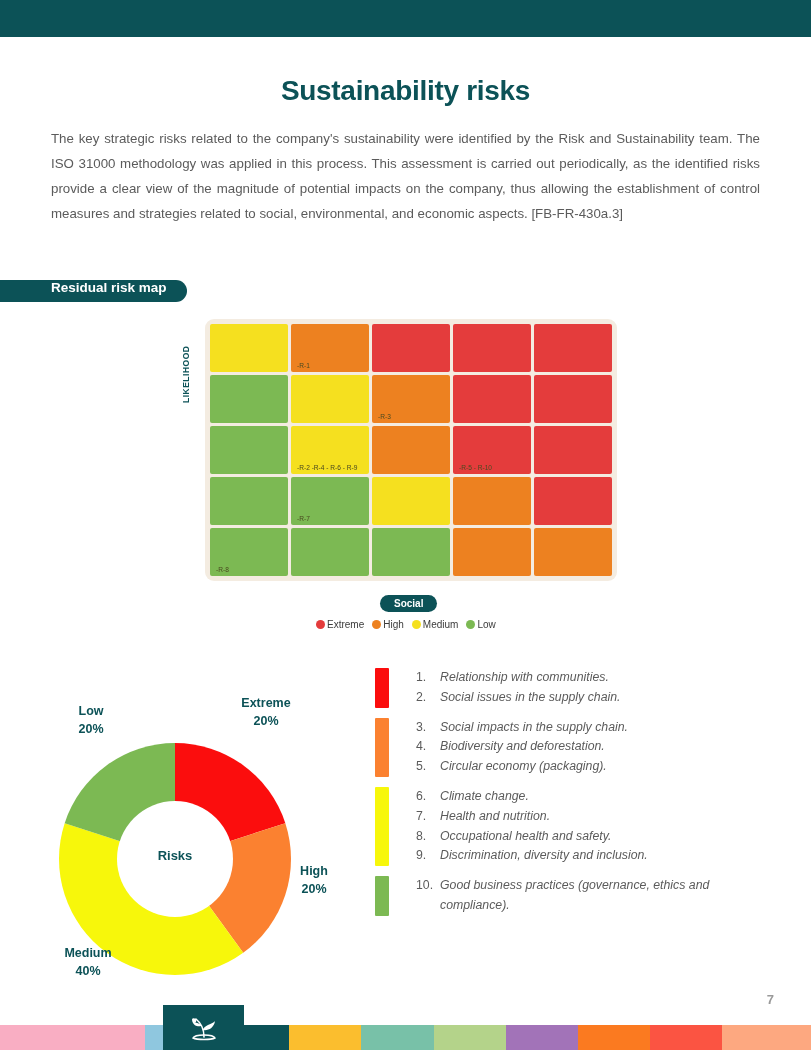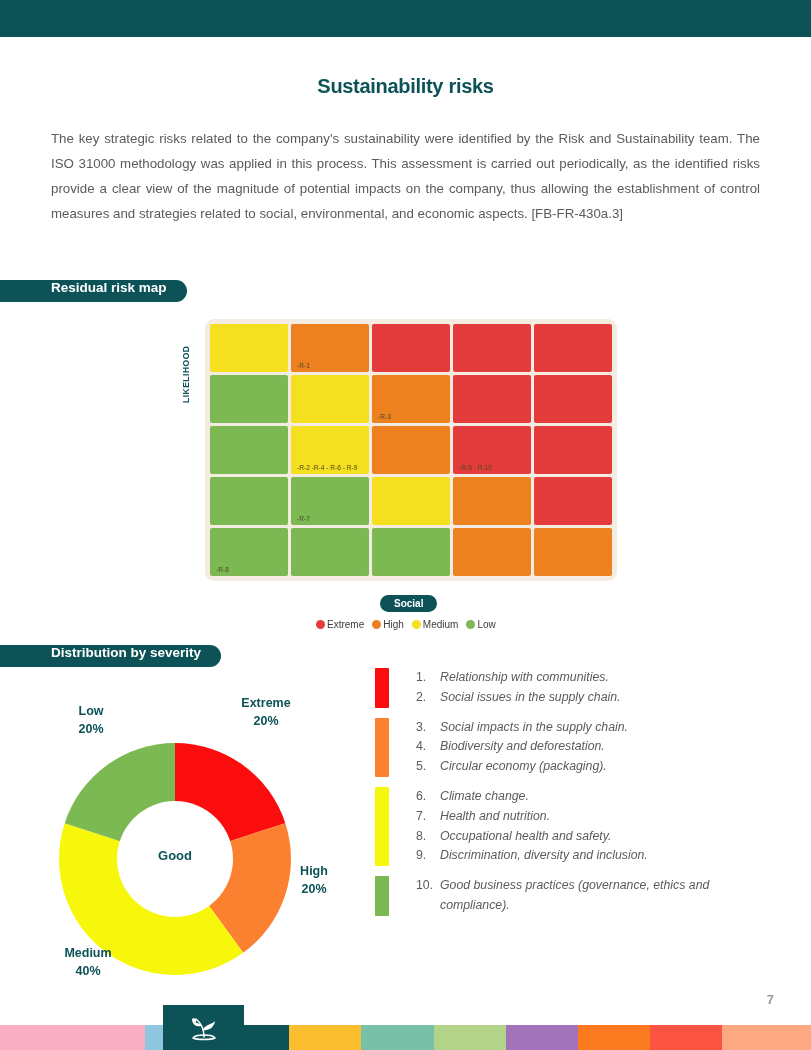--- a/index.html
+++ b/index.html
@@ -14,21 +14,21 @@
   
   .topbar {
     position:absolute; top:0; left:0; width:811px; height:37px;
     background:#0c5257;
   }
 
   
   .page-title {
     position:absolute; top:75px; left:0; width:811px;
     text-align:center;
-    font-size:20px; font-weight:bold; color:#0c5257;
+    font-size:28px; font-weight:bold; color:#0c5257;
     letter-spacing:-0.3px;
   }
 
   
   .intro {
     position:absolute; top:126px; left:51px; width:709px;
     font-size:13.3px; line-height:25px; color:#5b5b5b;
     text-align:justify;
   }
 
@@ -211,33 +211,32 @@
       <span class="li">
         <span class="dot" style="background: rgb(245, 224, 31);"></span>
         <span>Medium</span>
       </span>
       <span class="li">
         <span class="dot" style="background: rgb(124, 185, 83);"></span>
         <span>Low</span>
       </span>
     </div>
 
-  <div class="badge" id="badge-distribution">Distribution by severity</div>
 
   <div class="donut-wrap">
     <svg class="donut" viewBox="0 0 232 232">
       <g id="donut-slices">
           <path d="M 116 116 L 116 0 A 116 116 0 0 1 226.32255589023782 80.1540286525061 Z" fill="#fb0d0d"></path>
           <path d="M 116 116 L 226.32255589023782 80.1540286525061 A 116 116 0 0 1 184.18308926592687 209.8459713474939 Z" fill="#fb8130"></path>
           <path d="M 116 116 L 184.18308926592687 209.8459713474939 A 116 116 0 0 1 5.677444109762192 80.15402865250607 Z" fill="#f7f70b"></path>
           <path d="M 116 116 L 5.677444109762192 80.15402865250607 A 116 116 0 0 1 115.99999999999999 0 Z" fill="#7cb953"></path>
         </g>
       <circle cx="116" cy="116" r="58" fill="#ffffff"></circle>
     </svg>
-    <div class="donut-center-lbl">Good</div>
+    <div class="donut-center-lbl">Risks</div>
   </div>
 
   <div class="dlabel" id="dl-extreme">
     <span>Extreme</span><br>
     <span>20%</span>
   </div>
   <div class="dlabel" id="dl-high">
     <span>High</span><br>
     <span>20%</span>
   </div>

